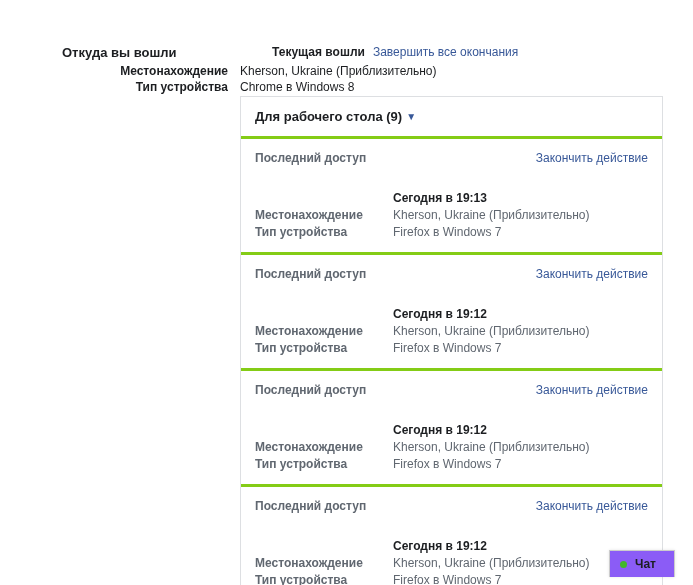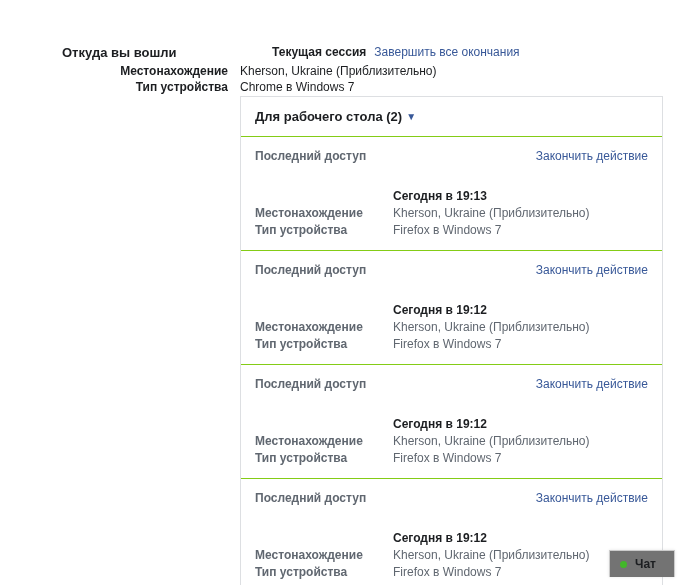--- a/index.html
+++ b/index.html
@@ -82,21 +82,21 @@
       display: flex;
       align-items: center;
       gap: 4px;
       cursor: pointer;
     }
     .dropdown-arrow {
       color: #385898;
       font-size: 10px;
     }
     .session-item {
-      border-top: 1px solid #84cc16;
+      border-top: 3px solid #84cc16;
       padding: 12px 14px 10px 14px;
     }
     .session-row {
       display: flex;
       margin-bottom: 3px;
       font-size: 12px;
     }
     .session-label {
       width: 138px;
       color: #606770;
@@ -123,21 +123,21 @@
     .end-action {
       color: #385898;
       cursor: pointer;
       margin-left: auto;
       text-align: center;
     }
     .chat-widget {
       position: absolute;
       bottom: 8px;
       right: 18px;
-      background: #737373;
+      background: #8b5cf6;
       border: 1px solid #ccc;
       border-bottom: none;
       padding: 6px 18px 6px 10px;
       display: flex;
       align-items: center;
       gap: 8px;
       font-size: 12px;
       font-weight: bold;
       box-shadow: 0 0 3px rgba(0,0,0,0.1);
     }
@@ -148,37 +148,37 @@
       border-radius: 50%;
     }
   </style>
 </head>
 <body>
 
 <div class="container">
   <div class="header-row">
     <div class="section-title">Откуда вы вошли</div>
     <div class="current-session-header">
-      <span class="current-session-label">Текущая сессия</span>
+      <span class="current-session-label">Текущая вошли</span>
       <span class="end-all-link">Завершить все окончания</span>
     </div>
   </div>
   <div class="info-row">
     <div class="info-label">Местонахождение</div>
     <div class="info-value">Kherson, Ukraine (Приблизительно)</div>
   </div>
   <div class="info-row">
     <div class="info-label">Тип устройства</div>
-    <div class="info-value">Chrome в Windows 7</div>
+    <div class="info-value">Chrome в Windows 8</div>
   </div>
 
 
   <div class="sessions-panel">
     <div class="panel-header">
-      <span>Для рабочего стола (2)</span>
+      <span>Для рабочего стола (9)</span>
       <span class="dropdown-arrow">▼</span>
     </div>
 
     <div class="session-item">
       <div class="session-first-row">
         <div class="session-label">Последний доступ</div>
         <div class="session-access-wrap">
           <span class="session-value-bold">Сегодня в 19:13</span>
           <span class="end-action">Закончить действие</span>
         </div>

